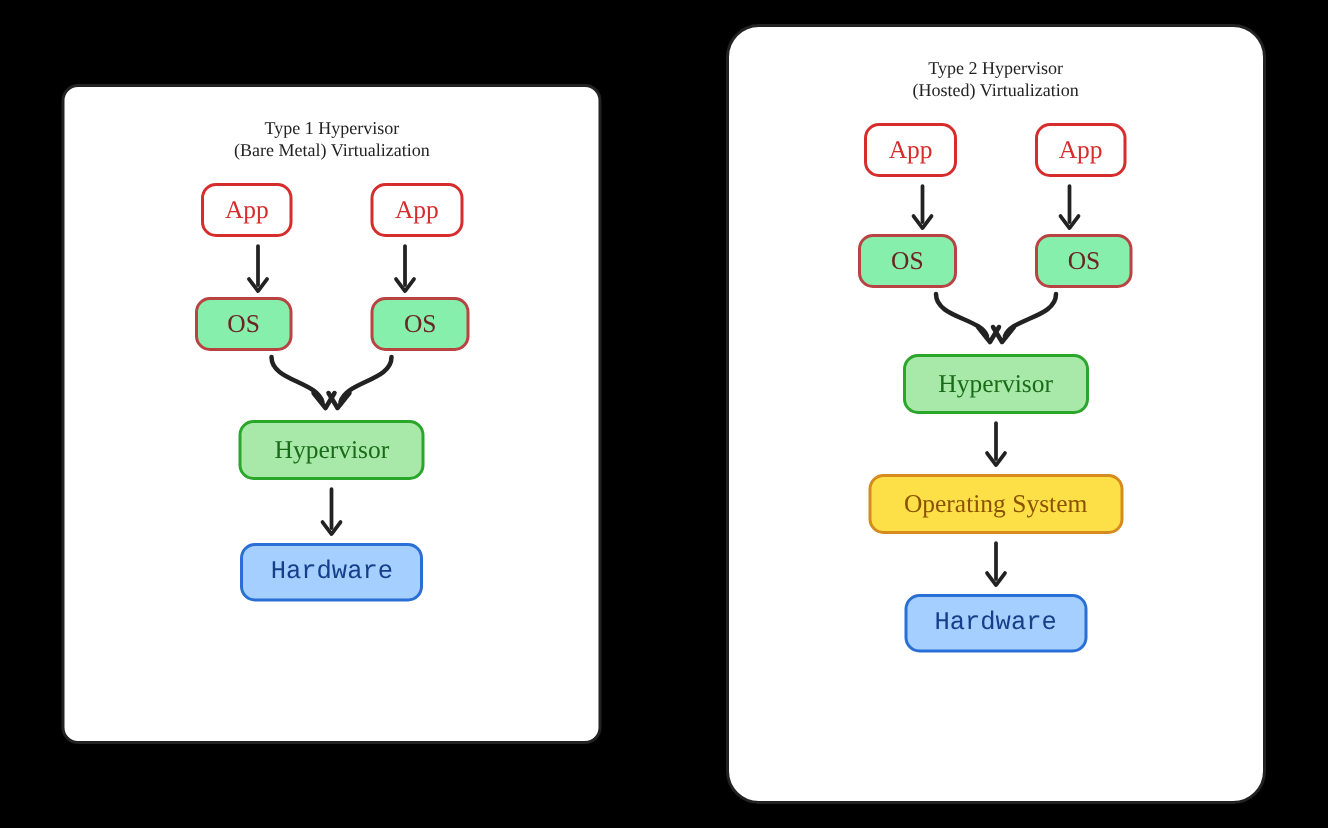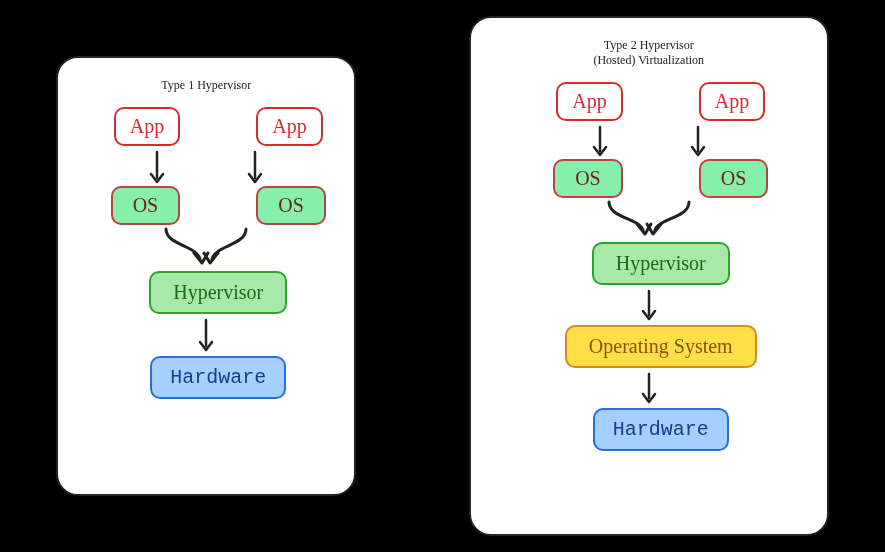--- a/index.html
+++ b/index.html
@@ -15,21 +15,21 @@
     align-items: center;
   }
   .panel {
     background: #fff;
     border: 2px solid #222;
     border-radius: 22px;
     position: relative;
     padding: 20px 30px 24px 30px;
     box-shadow: 0 2px 4px rgba(0,0,0,0.25);
   }
-  .panel.left { width: 300px; height: 440px; }
+  .panel.left { width: 360px; height: 440px; border-radius: 11px; }
   .panel.right { width: 360px; height: 520px; }
   .title {
     text-align: center;
     font-size: 12px;
     line-height: 1.25;
     margin-bottom: 14px;
     color: #222;
   }
   .row {
     display: flex;
@@ -45,24 +45,23 @@
   }
   .converge {
     display: flex;
     justify-content: center;
     margin: -4px 0 2px 0;
   }
   .box {
     border: 2px solid;
     border-radius: 10px;
     padding: 6px 14px;
-    font-size: 20px;
+    font-size: 17px;
     text-align: center;
     white-space: nowrap;
-    margin-left: 24px;
   }
   .app {
     border-color: #d62c2c;
     color: #d62c2c;
     background: #fff;
   }
   .os {
     border-color: #b94242;
     color: #6b2323;
     background: #86efac;
@@ -89,20 +88,21 @@
   }
   svg.arrow { display: block; }
   .arrow-single { display: flex; justify-content: center; margin: 2px 0; }
 </style>
 </head>
 <body>
 
 <div class="panel left">
   <div class="title">
     <span>Type 1 Hypervisor</span><br>
+    <span>(Bare Metal) Virtualization</span>
   </div>
 
   <div class="row">
     <div class="box app">App</div>
     <div class="box app">App</div>
   </div>
 
   <div class="arrow-row">
     <svg class="arrow" width="20" height="36" viewBox="0 0 20 36">
       <path d="M10 2 L10 28" stroke="#222" stroke-width="2.5" fill="none" stroke-linecap="round"></path>

